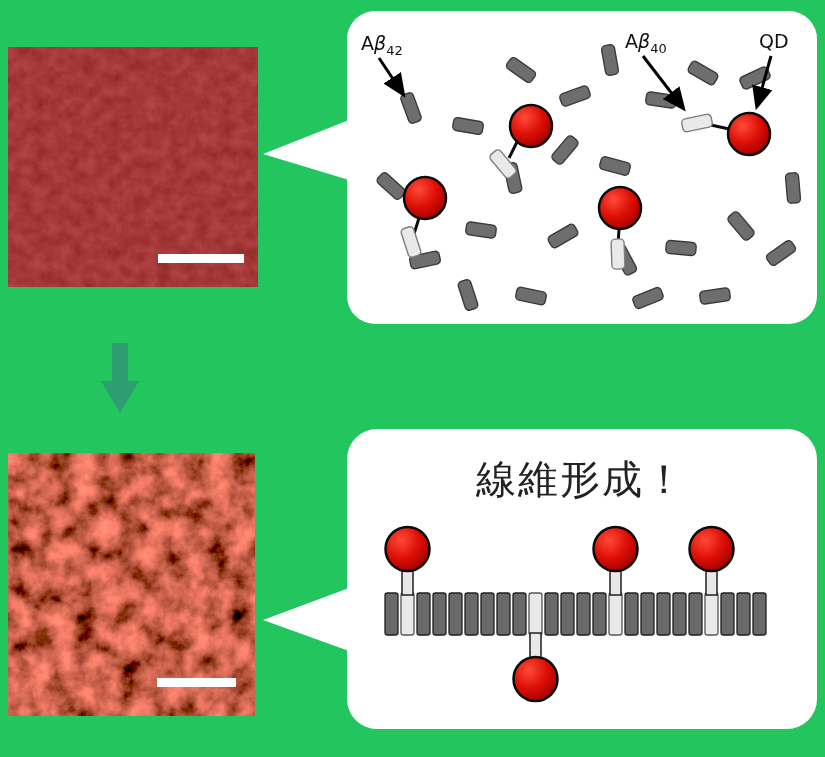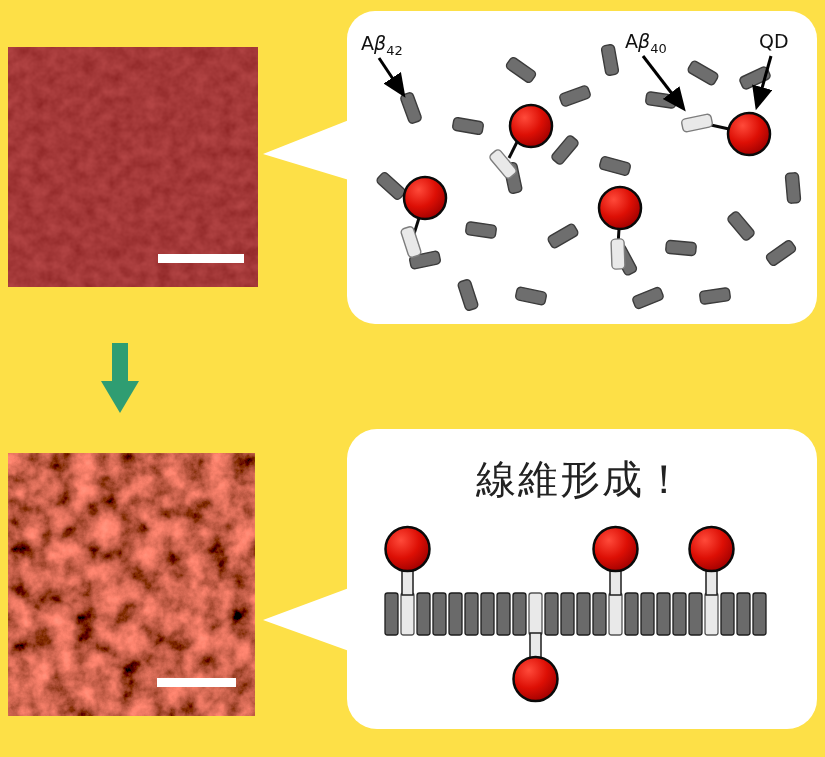--- a/index.html
+++ b/index.html
@@ -1,17 +1,17 @@
 <!DOCTYPE html>
 <html><head>
 <meta charset="utf-8">
 <style>
   html,body{margin:0;padding:0;background:#000;}
   #canvas{
-    position:relative;width:825px;height:757px;background:#fde047;overflow:hidden;
+    position:relative;width:825px;height:757px;background:#22c55e;overflow:hidden;
     font-family:"DejaVu Sans","Liberation Sans",sans-serif;
   }
   .micrograph{position:absolute;overflow:hidden;}
   .micrograph svg{display:block;}
   .scalebar{position:absolute;background:#fff;}
   .bubble-svg{position:absolute;}
   .bubble-body{fill:#ffffff;stroke:none;}
   .mono-dark{fill:#6e6e6e;stroke:#3b3b3b;stroke-width:1.4px;}
   .mono-light{fill:#e9e9e9;stroke:#7d7d7d;stroke-width:1.4px;}
   .qd-circle{stroke:#0a0a0a;stroke-width:2.5px;}

